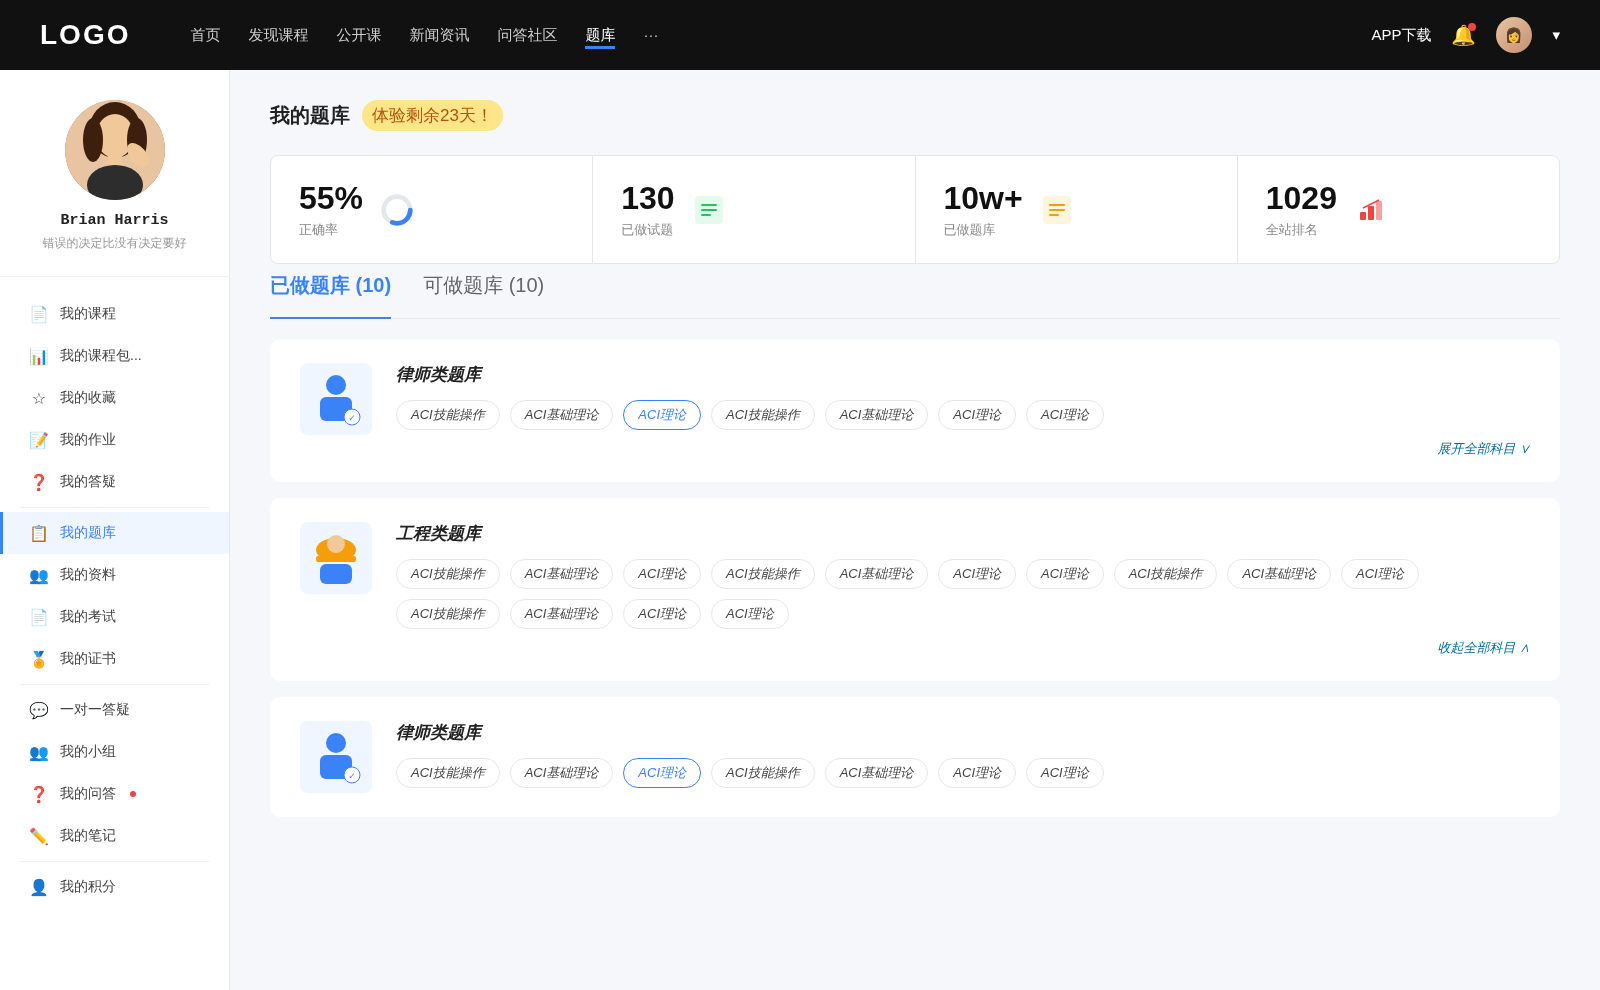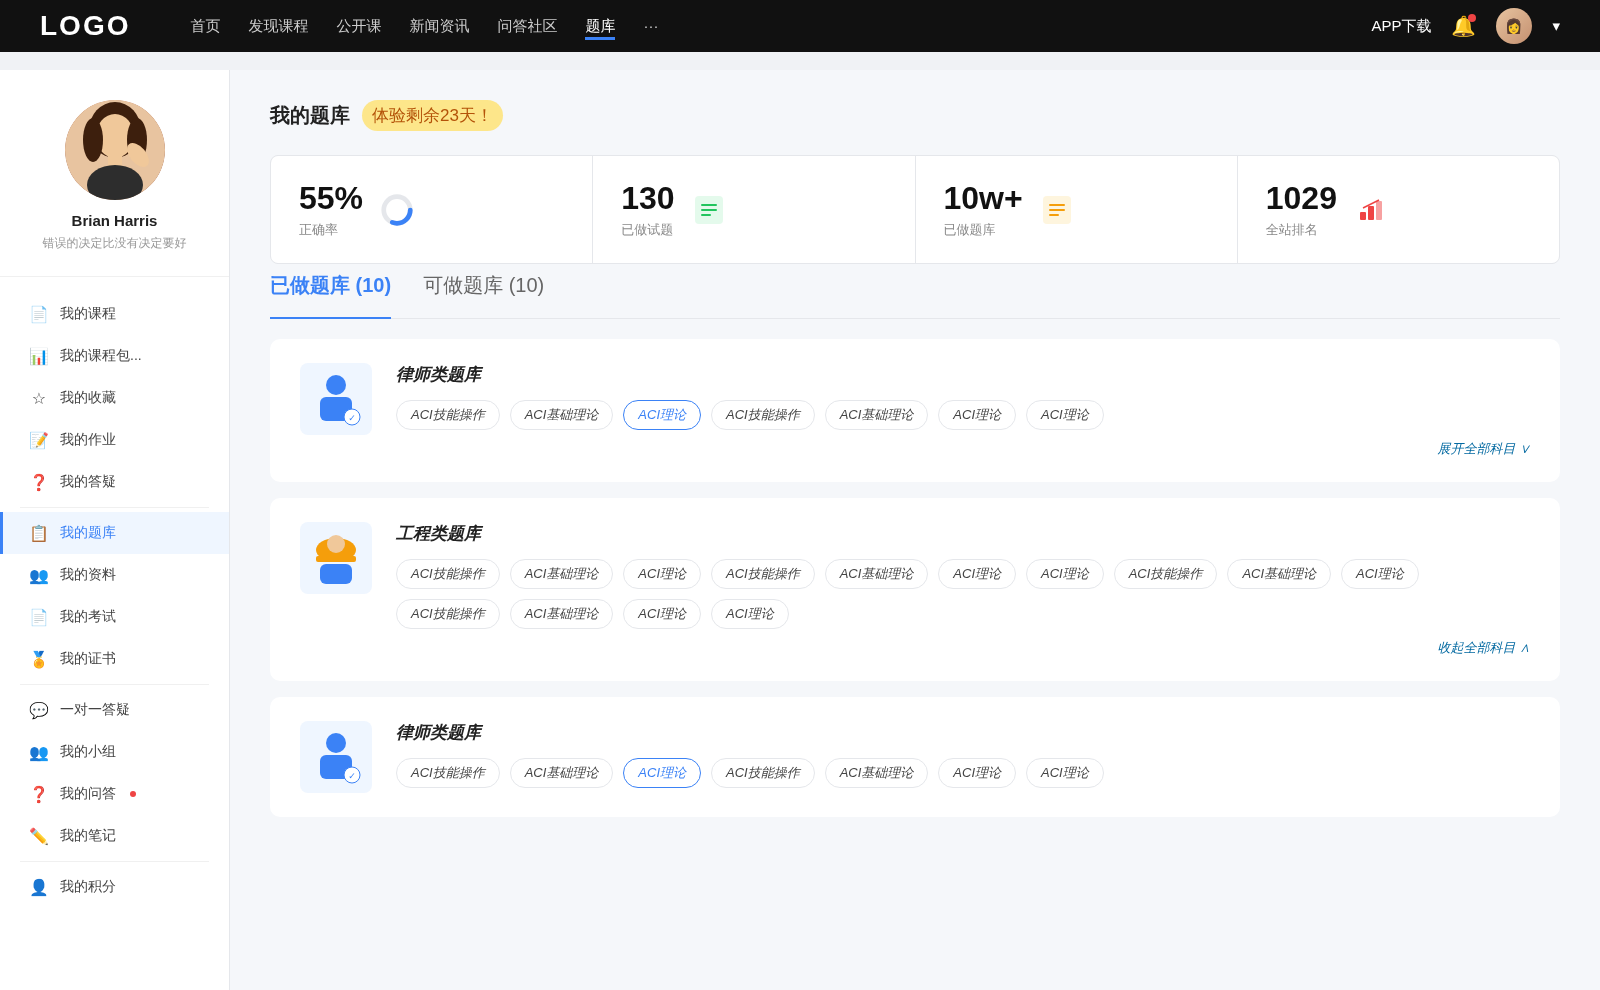--- a/index.html
+++ b/index.html
@@ -1,21 +1,21 @@
 <!DOCTYPE html>
 <html><head>
   <meta charset="utf-8">
   <style>
     * { box-sizing: border-box; margin: 0; padding: 0; }
     body { font-family: -apple-system, BlinkMacSystemFont, 'PingFang SC', 'Microsoft YaHei', sans-serif; background: #f0f2f5; min-height: 990px; }
 
     
     .navbar {
       background: #111;
-      height: 52px;
+      height: 70px;
       display: flex;
       align-items: center;
       padding: 0 40px;
       position: fixed;
       top: 0; left: 0; right: 0;
       z-index: 100;
     }
     .nav-logo {
       color: #fff;
       font-size: 28px;
@@ -102,20 +102,21 @@
       width: 100%; height: 100%;
       background: radial-gradient(ellipse at 50% 30%, #f5dcc8 0%, #c8896a 40%, #8b5e4a 100%);
       border-radius: 50%;
       display: flex; align-items: flex-end; justify-content: center;
     }
     .sidebar-name {
       font-size: 15px;
       font-weight: 600;
       color: #222;
       margin-bottom: 6px;
+      font-family: Liberation Mono, monospace;
     }
     .sidebar-motto {
       font-size: 12px;
       color: #999;
       text-align: center;
     }
     .sidebar-menu {
       padding: 16px 0;
     }
     .sidebar-item {

